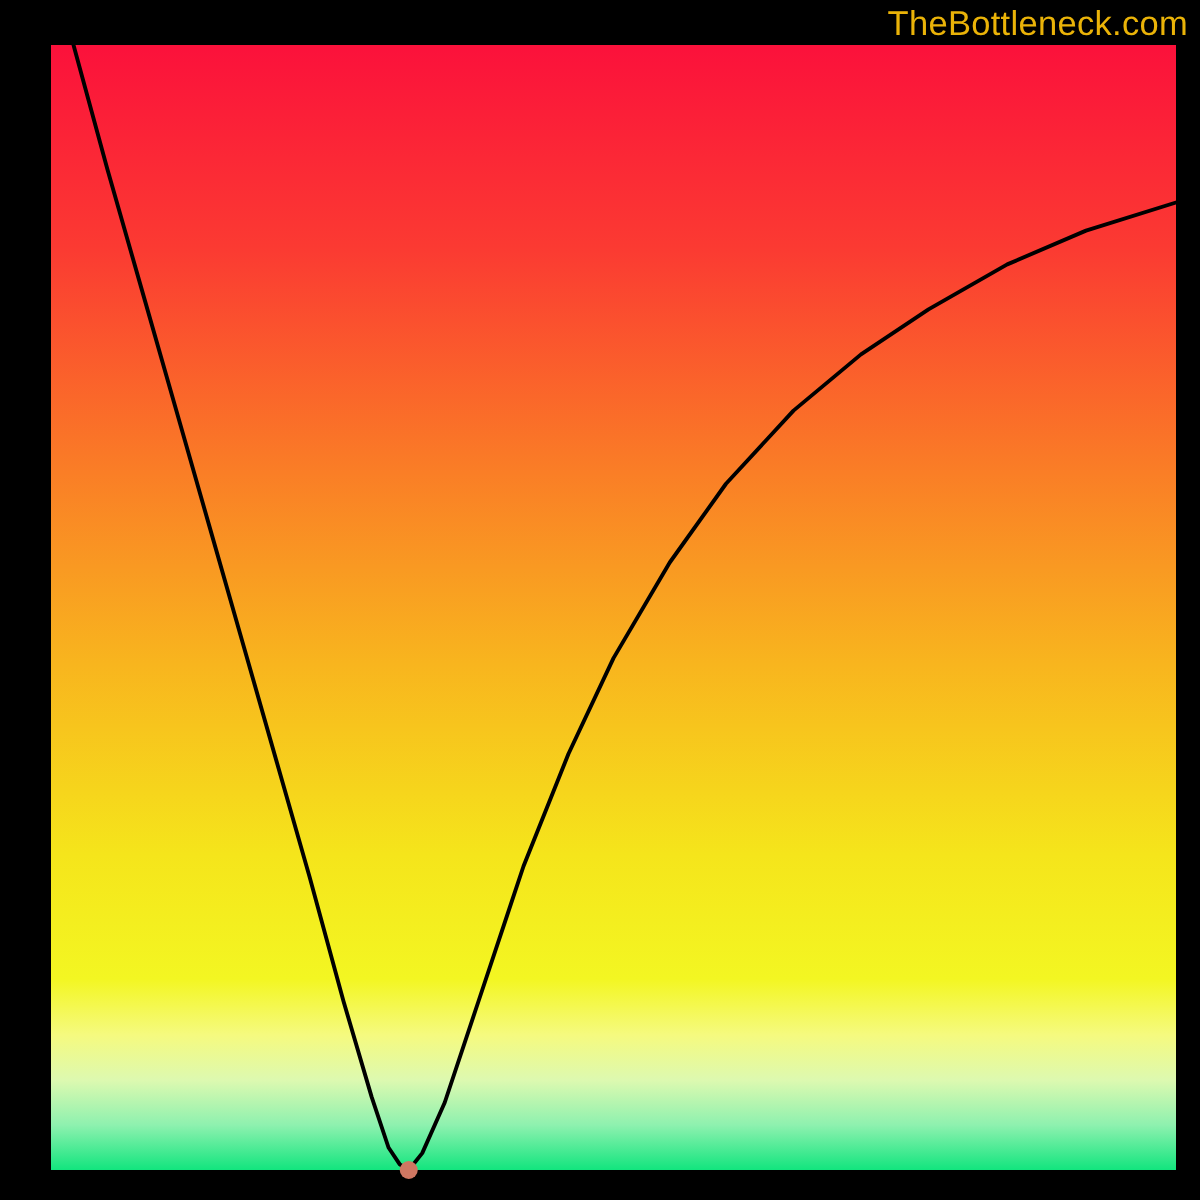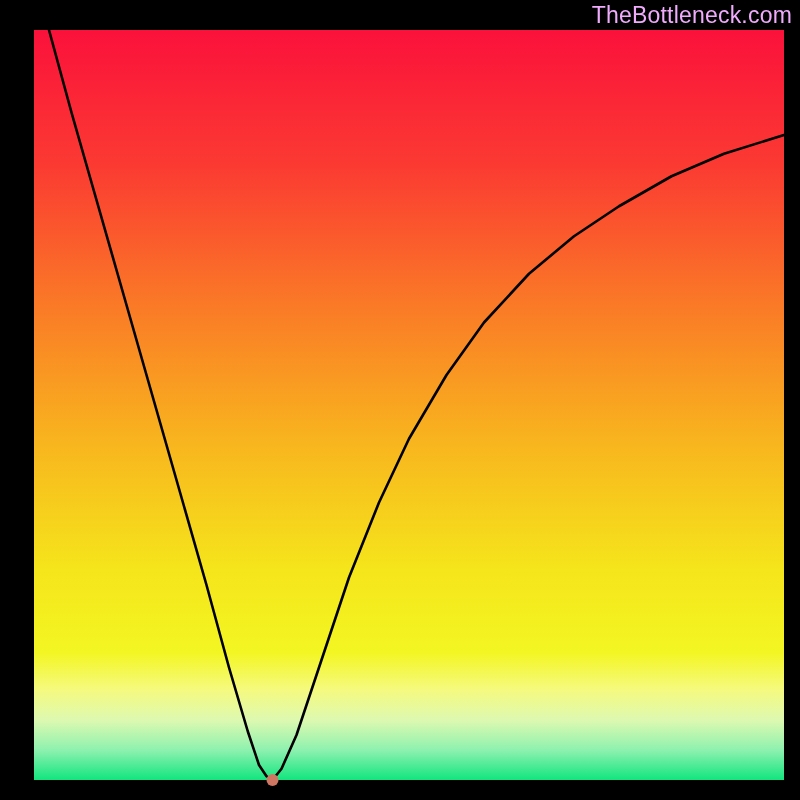--- a/index.html
+++ b/index.html
@@ -13,21 +13,21 @@
   .chart-wrapper {
     position: relative;
     width: 800px;
     height: 800px;
     background: #000;
   }
   .attribution {
     position: absolute;
     top: 2px;
     right: 8px;
-    color: #f0abfc;
+    color: #eab308;
     font-size: 23px;
     font-weight: 500;
     letter-spacing: 0.2px;
     z-index: 10;
   }
   svg {
     display: block;
   }
 </style>
 </head>

